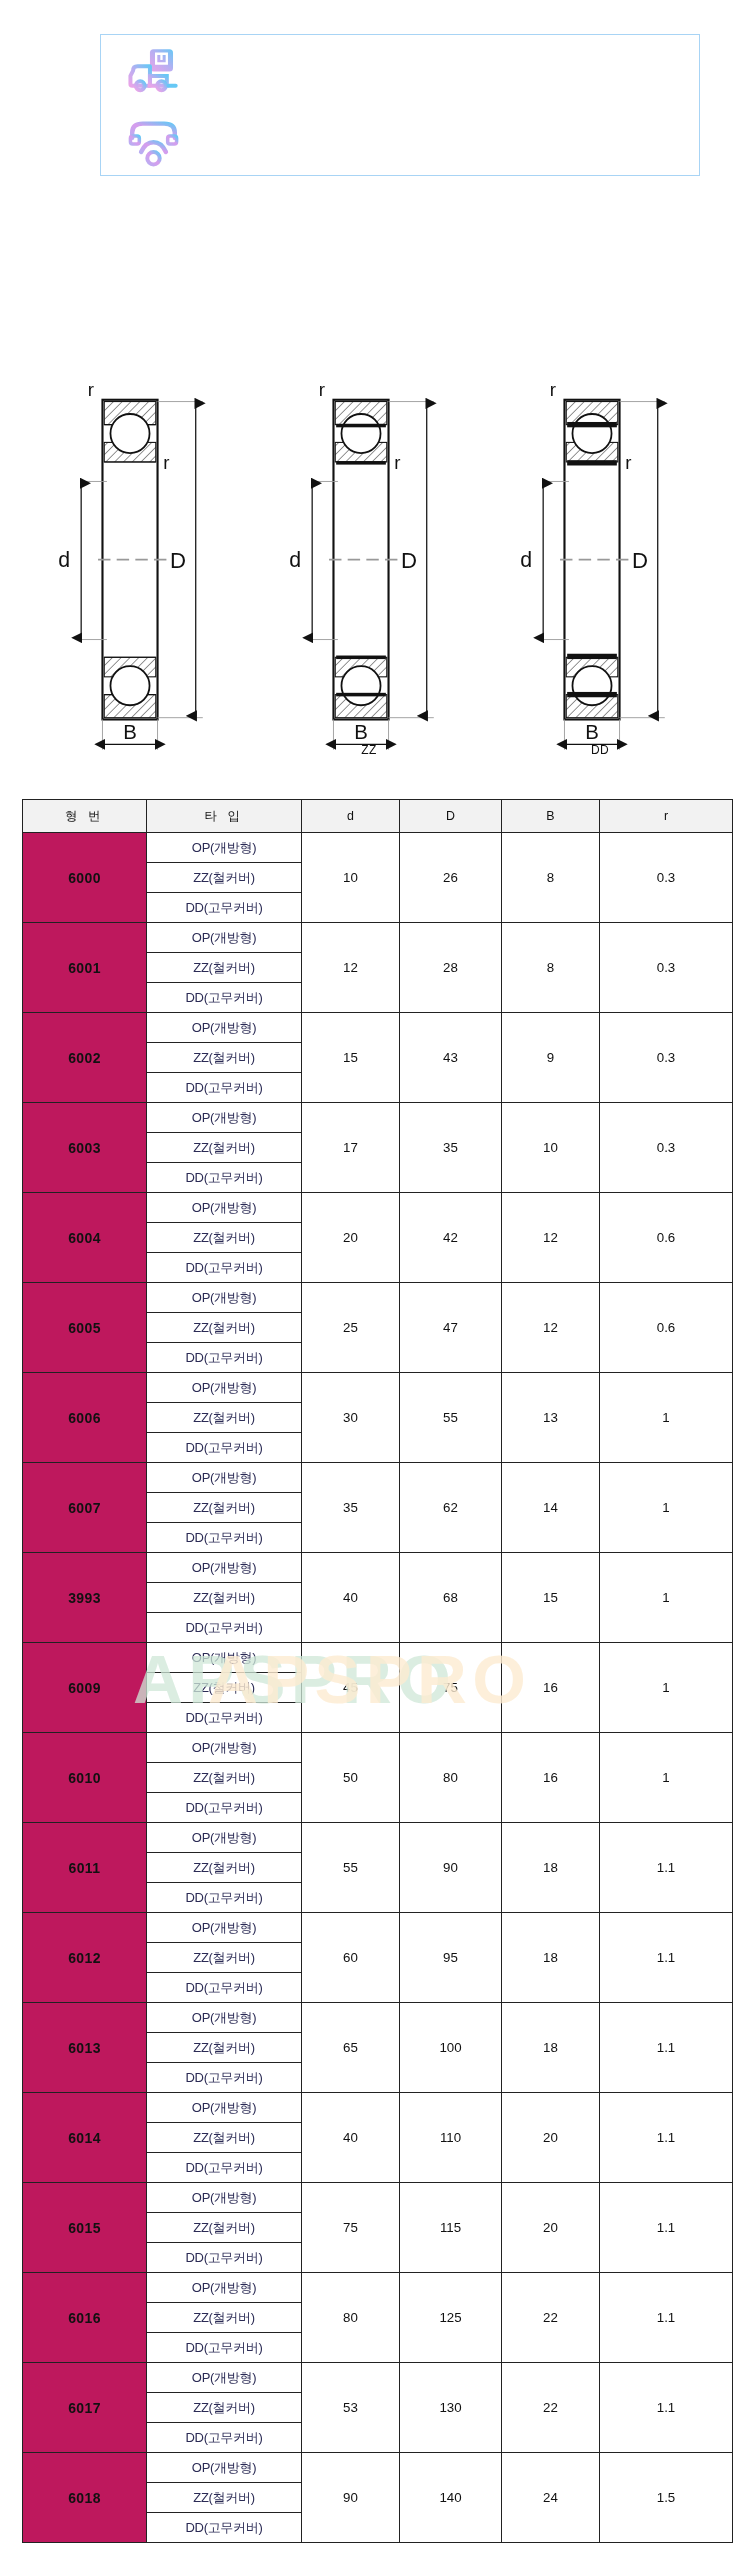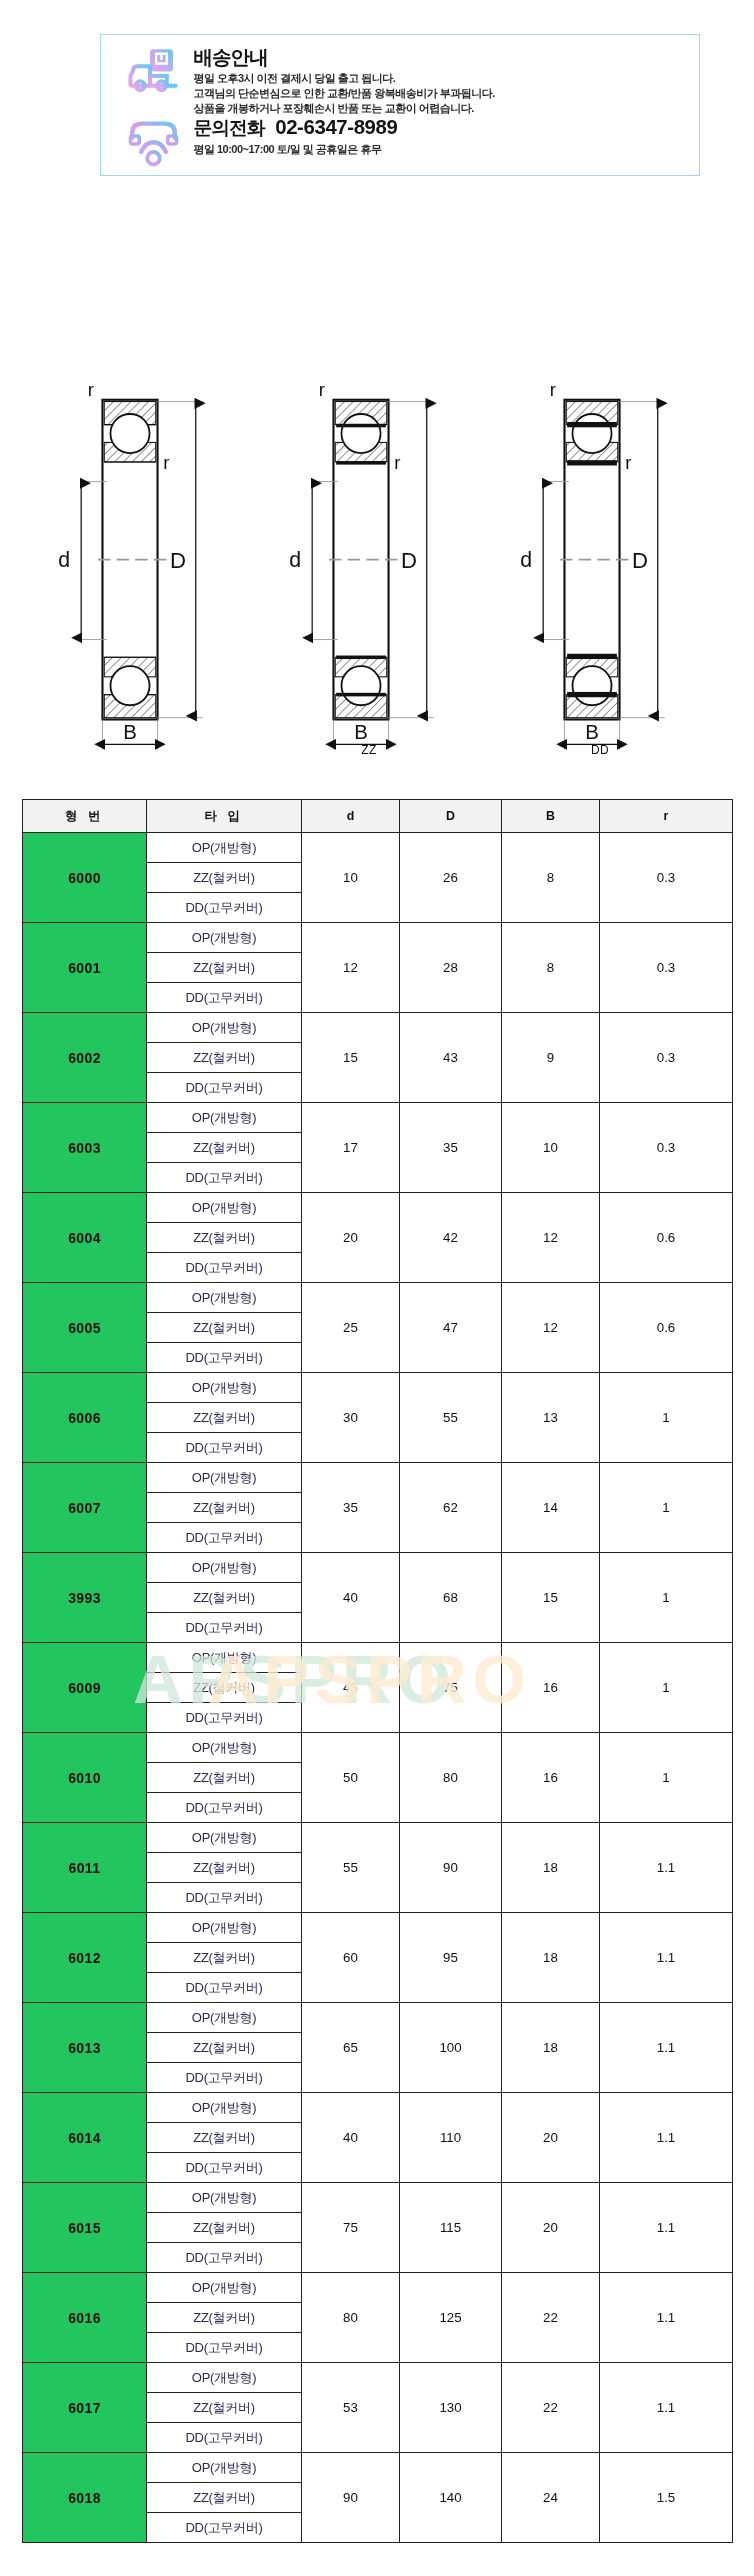--- a/index.html
+++ b/index.html
@@ -66,26 +66,26 @@
   .spec-table col.c-r{width:133px;}
 
   .spec-table th,.spec-table td{
     border:0.9px solid #222;
     text-align:center;
     vertical-align:middle;
     color:#1a1a2e;
     background:transparent;
   }
   .spec-table thead th{
-    height:30px;background:#f2f2f2;font-size:12.4px;font-weight:bold;
+    height:30px;background:#f2f2f2;font-size:12.4px;font-weight:normal;
     letter-spacing:3.6px;color:#111;
   }
   .spec-table thead th.tight{letter-spacing:0;}
   .spec-table td.model{
-    background:#22c55e;font-size:14px;font-weight:bold;letter-spacing:0.4px;color:#111;
+    background:#be185d;font-size:14px;font-weight:bold;letter-spacing:0.4px;color:#111;
   }
   .spec-table td.type{
     height:27px;font-size:13px;letter-spacing:-0.3px;color:#2b2b55;
     background:#ffffff;
     margin-left:24px;
   }
   .spec-table td.num{font-size:13.3px;color:#111;background:#ffffff;}
 
   
   .watermark{
@@ -121,51 +121,38 @@
           <rect x="27" y="6" width="26" height="25" rx="4" fill="url(#gradTruck)"></rect>
           <path d="M34 11 h12 v11 h-12 z" fill="none" stroke="#ffffff" stroke-width="2.6"></path>
           <path d="M40 11 v7" stroke="#ffffff" stroke-width="2.6"></path>
           <path d="M8 30 q0-5 5-5 h14 v22 h-20 q-2 0-2-2 v-9 z" fill="none" stroke="url(#gradTruck)" stroke-width="4.5" stroke-linejoin="round"></path>
           <path d="M27 36 h19 v11 h-19 z" fill="none" stroke="url(#gradTruck)" stroke-width="4.5"></path>
           <circle cx="16" cy="47" r="5" fill="none" stroke="url(#gradTruck)" stroke-width="4.5"></circle>
           <circle cx="40" cy="47" r="5" fill="none" stroke="url(#gradTruck)" stroke-width="4.5"></circle>
           <path d="M48 47 h8" stroke="#66c8f5" stroke-width="4.5" stroke-linecap="round"></path>
         </svg>
       </div>
-      <div class="notice-text">
-        <div class="notice-title">배송안내</div>
-        <div class="notice-line">평일 오후3시 이전 결제시 당일 출고 됩니다.</div>
-        <div class="notice-line">고객님의 단순변심으로 인한 교환/반품 왕복배송비가 부과됩니다.</div>
-        <div class="notice-line">상품을 개봉하거나 포장훼손시 반품 또는 교환이 어렵습니다.</div>
-      </div>
     </div>
 
     <div class="notice-row phone">
       <div class="icon-wrap">
         <svg width="55" height="55" viewBox="0 0 62 62">
           <defs>
             <linearGradient id="gradPhone" x1="0" y1="1" x2="1" y2="0">
               <stop offset="0%" stop-color="#b9aef2"></stop>
               <stop offset="50%" stop-color="#d79ced"></stop>
               <stop offset="100%" stop-color="#66c8f5"></stop>
             </linearGradient>
           </defs>
           <path d="M7 28 v-6 q0-10 12-10 h24 q12 0 12 10 v6" fill="none" stroke="url(#gradPhone)" stroke-width="5" stroke-linecap="round"></path>
           <rect x="5" y="26" width="10" height="9" rx="2.5" fill="none" stroke="url(#gradPhone)" stroke-width="4"></rect>
           <rect x="47" y="26" width="10" height="9" rx="2.5" fill="none" stroke="url(#gradPhone)" stroke-width="4"></rect>
           <path d="M17 44 q5-11 14-11 q9 0 14 11" fill="none" stroke="url(#gradPhone)" stroke-width="5" stroke-linecap="round"></path>
           <circle cx="31" cy="51" r="7" fill="none" stroke="url(#gradPhone)" stroke-width="4.5"></circle>
         </svg>
-      </div>
-      <div class="notice-text">
-        <div class="phone-title">
-          <span>문의전화</span>
-          <span class="phone-number">02-6347-8989</span>
-        </div>
-        <div class="phone-sub">평일 10:00~17:00 토/일 및 공휴일은 휴무</div>
       </div>
     </div>
   </div>
 
   <div class="diagrams">
 
     <div class="diagram d1">
       <svg width="222" height="391" viewBox="0 0 250 440">
         <defs>
           <pattern id="hatchA" width="7" height="7" patternTransform="rotate(45)" patternUnits="userSpaceOnUse">

